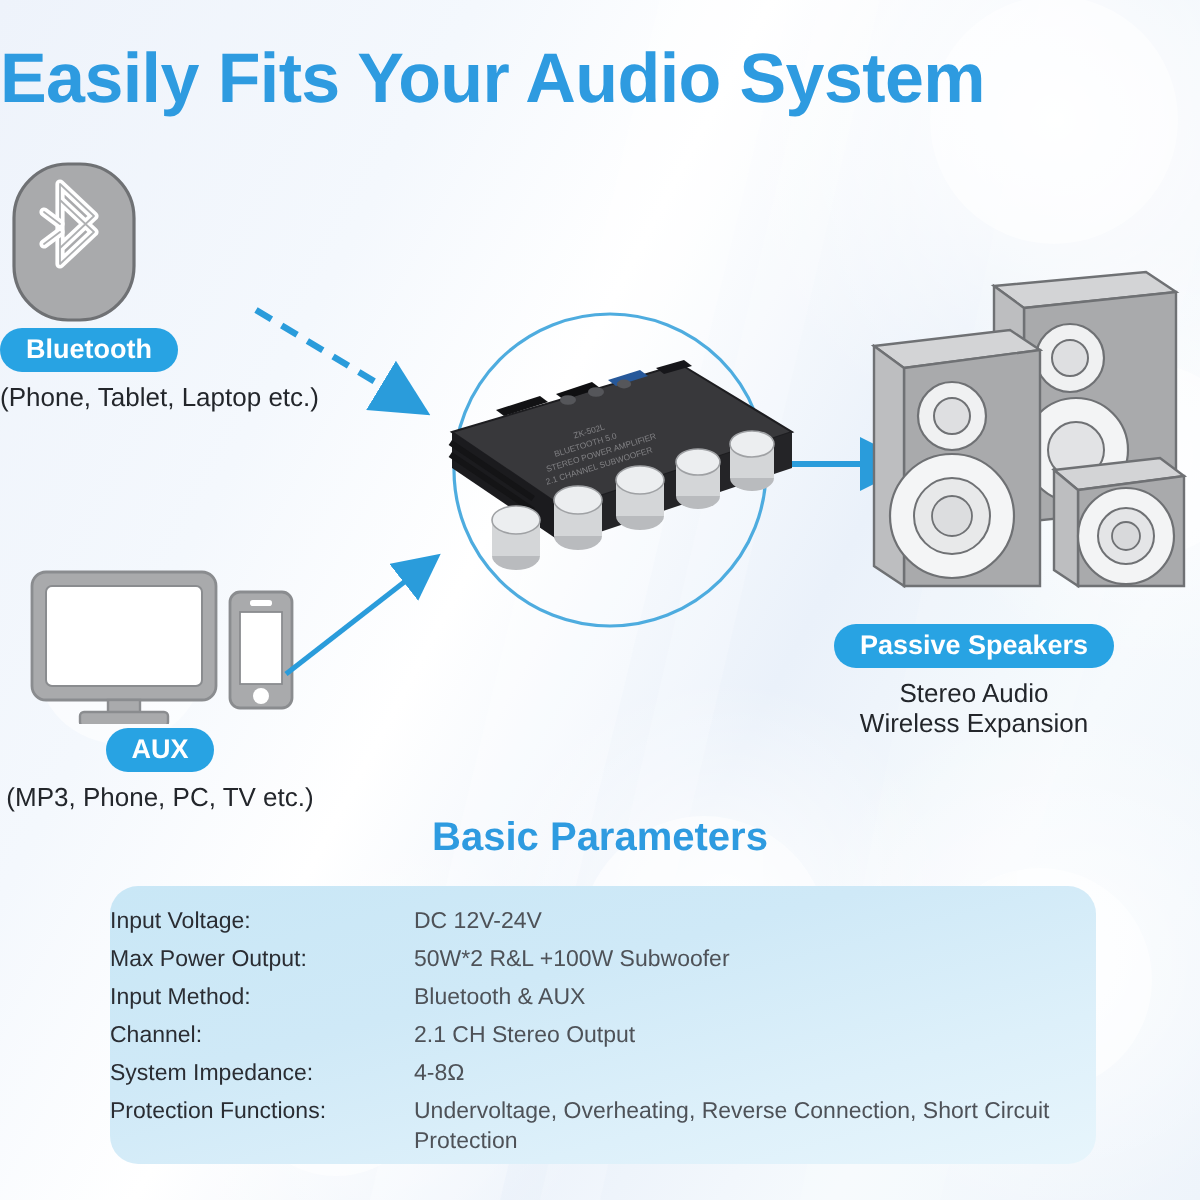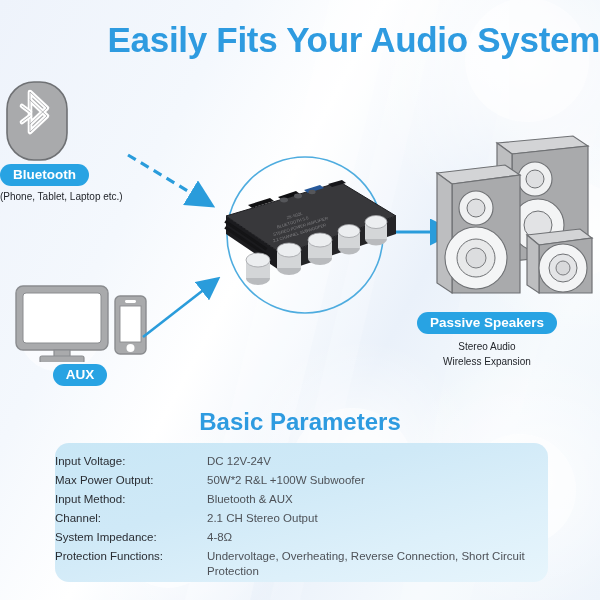--- a/index.html
+++ b/index.html
@@ -30,42 +30,42 @@
     left: 0; top: 0;
     width: 600px; height: 600px;
     pointer-events: none;
   }
 
   
   #page-title {
     position: absolute;
     left: 0; top: 20px;
     width: 600px;
-    text-align: right;
+    text-align: left;
     font-size: 35px;
     font-weight: bold;
     color: #2e9be0;
     letter-spacing: -0.3px;
     white-space: nowrap;
   }
 
   
   .pill {
     display: inline-block;
     background: #28a3e3;
     color: #ffffff;
     font-weight: bold;
     font-size: 13.5px;
     border-radius: 11px;
     padding: 3px 13px 4px 13px;
     line-height: 15px;
     white-space: nowrap;
   }
   .caption {
-    font-size: 10px;
+    font-size: 13px;
     color: #23262b;
     white-space: nowrap;
     margin-top: 5px;
   }
 
   
   #bluetooth-block {
     position: absolute;
     left: 0px; top: 78px;
     width: 160px;
@@ -101,21 +101,21 @@
     text-align: center;
   }
   #speaker-label-block .caption { line-height: 15px; }
 
   
   #params-heading {
     position: absolute;
     left: 0; top: 408px;
     width: 600px;
     text-align: center;
-    font-size: 24px;
+    font-size: 20px;
     font-weight: bold;
     color: #2e9be0;
   }
   #params-panel {
     position: absolute;
     left: 55px; top: 443px;
     width: 493px; height: 139px;
     border-radius: 14px;
     background: linear-gradient(165deg, #c9e7f6 0%, #cfe9f7 38%, #ddf0fa 72%, #e7f5fc 100%);
   }
@@ -191,20 +191,21 @@
         <rect x="41" y="68" width="16" height="8" fill="#a9aaac" stroke="#8a8c8f" stroke-width="1.2"></rect>
         <rect x="27" y="74" width="44" height="7" rx="2" ry="2" fill="#a9aaac" stroke="#8a8c8f" stroke-width="1.2"></rect>
 
         <rect x="102" y="14" width="31" height="58" rx="5" ry="5" fill="#a9aaac" stroke="#8a8c8f" stroke-width="1.4"></rect>
         <rect x="107" y="24" width="21" height="36" fill="#ffffff" stroke="#8a8c8f" stroke-width="0.9"></rect>
         <rect x="112" y="18" width="11" height="3" rx="1.4" ry="1.4" fill="#ffffff"></rect>
         <circle cx="117.5" cy="66" r="4" fill="#ffffff"></circle>
       </svg>
     </div>
     <div class="pill">AUX</div>
+    <div class="caption">(MP3, Phone, PC, TV etc.)</div>
   </div>
 
   <svg class="bg-svg" viewBox="0 0 600 600">
     <defs>
       <marker id="ah" markerWidth="9" markerHeight="9" refX="2" refY="4.5" orient="auto">
         <path d="M0,0 L9,4.5 L0,9 Z" fill="#2a9cdb"></path>
       </marker>
     </defs>
 
     <line x1="128" y1="155" x2="196" y2="196" stroke="#2a9cdb" stroke-width="3.2" stroke-dasharray="9,6" marker-end="url(#ah)"></line>

